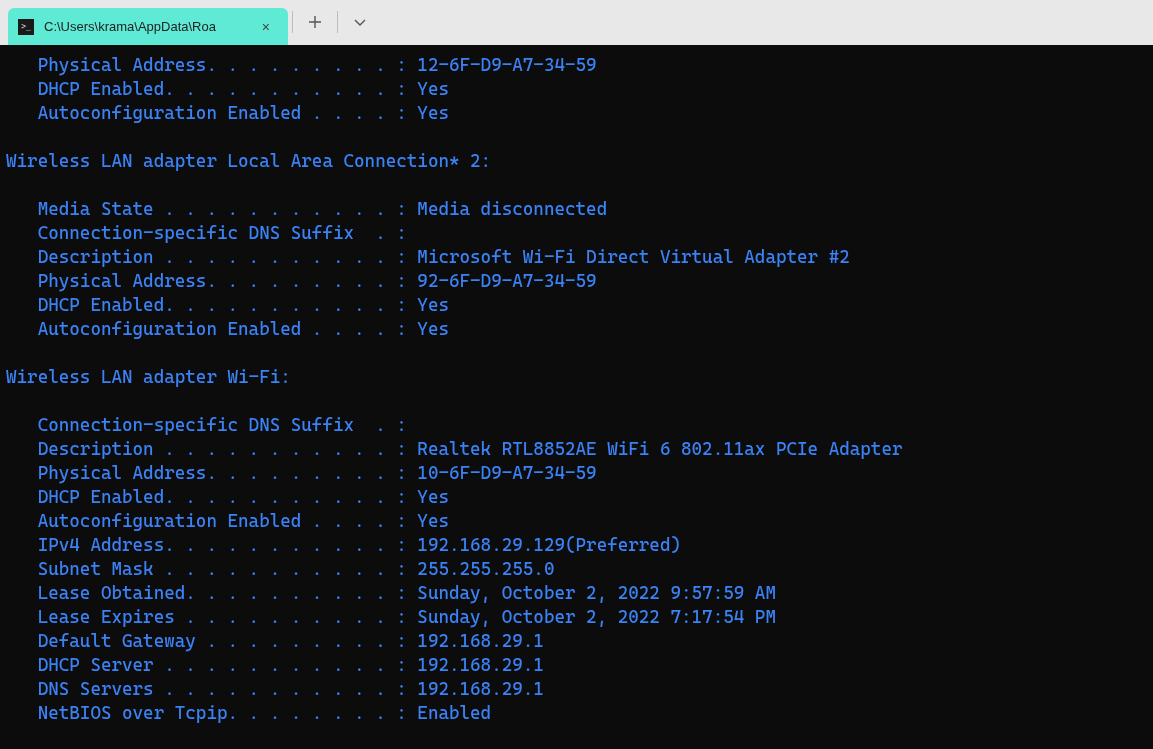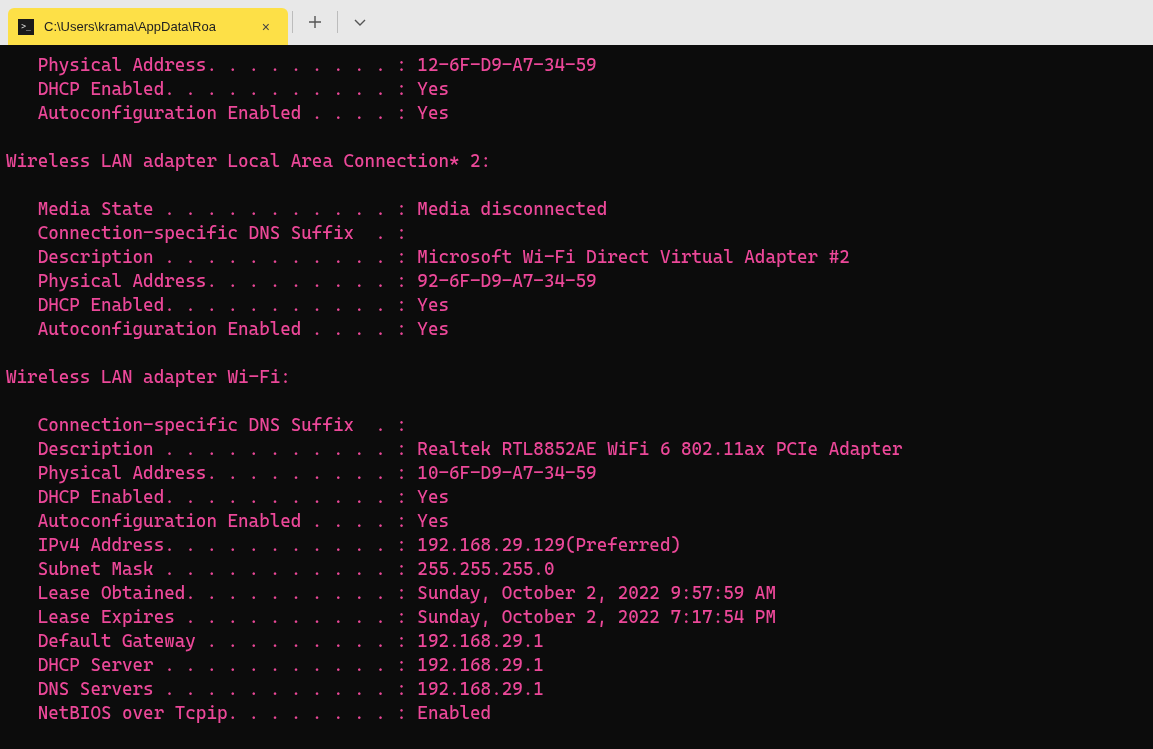--- a/index.html
+++ b/index.html
@@ -1,29 +1,29 @@
 <!DOCTYPE html>
 <html><head>
 <meta charset="utf-8">
 <style>
   * { margin:0; padding:0; box-sizing:border-box; }
   html,body { width:1153px; height:749px; overflow:hidden; font-family:"Segoe UI",Arial,sans-serif; }
   body { background:#e8e8e8; display:flex; flex-direction:column; }
 
   .titlebar { height:45px; background:#e8e8e8; display:flex; align-items:flex-end; padding-left:8px; padding-top:6px; }
-  .tab { background:#fde047; height:37px; border-radius:6px 6px 0 0; display:flex; align-items:center; padding:0 12px 0 10px; min-width:280px; position:relative; }
+  .tab { background:#5eead4; height:37px; border-radius:6px 6px 0 0; display:flex; align-items:center; padding:0 12px 0 10px; min-width:280px; position:relative; }
   .tab-icon { width:16px; height:16px; background:#1a1a1a; margin-right:10px; display:flex; align-items:center; justify-content:center; }
   .tab-icon::after { content:">_"; color:#ddd; font-size:8px; font-family:monospace; line-height:1; }
   .tab-title { font-size:13px; color:#222; flex:1; white-space:nowrap; overflow:hidden; text-overflow:ellipsis; }
   .tab-close { font-size:14px; color:#444; padding:2px 6px; cursor:pointer; border-radius:3px; }
   .tb-sep { width:1px; height:22px; background:#bcbcbc; margin:0 4px 8px 4px; align-self:center; }
   .tb-btn { width:36px; height:32px; display:flex; align-items:center; justify-content:center; color:#555; font-size:18px; cursor:pointer; border-radius:4px; align-self:center; margin-bottom:4px;}
   .plus-icon svg, .chevron-icon svg { width:14px; height:14px; stroke:#555; stroke-width:1.4; fill:none; }
 
-  .terminal { flex:1; background:#0c0c0c; color:#ec4899; font-family:"Cascadia Mono","Cascadia Code",Consolas,monospace; font-size:18px; line-height:24px; padding:8px 6px; white-space:pre; overflow:hidden; letter-spacing:0; }
+  .terminal { flex:1; background:#0c0c0c; color:#3b82f6; font-family:"Cascadia Mono","Cascadia Code",Consolas,monospace; font-size:18px; line-height:24px; padding:8px 6px; white-space:pre; overflow:hidden; letter-spacing:0; }
 </style>
 </head>
 <body>
 
 <div class="titlebar">
   <div class="tab">
     <span class="tab-icon"></span>
     <span class="tab-title">C:\Users\krama\AppData\Roa</span>
     <span class="tab-close">×</span>
   </div>

